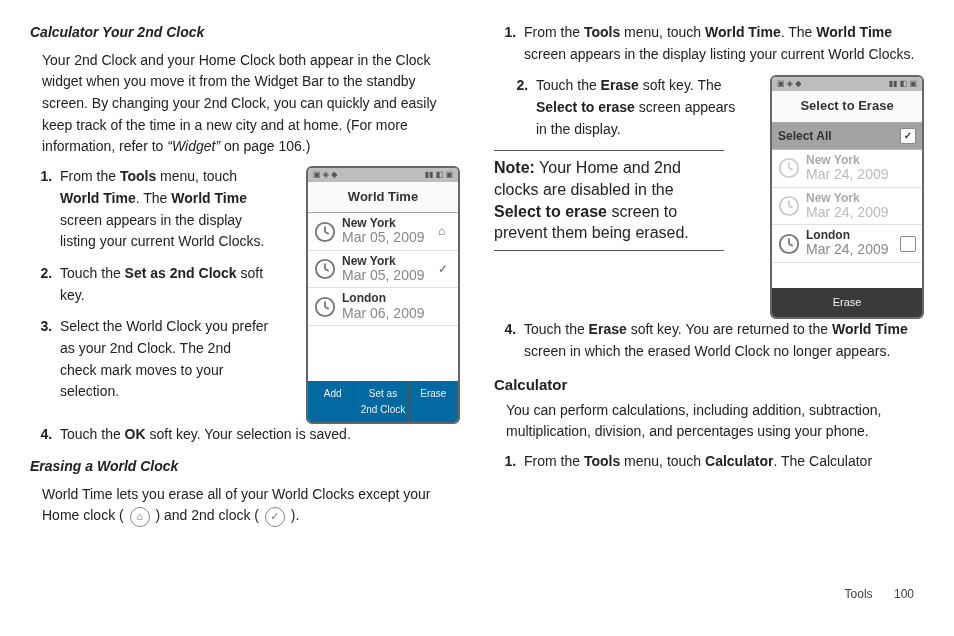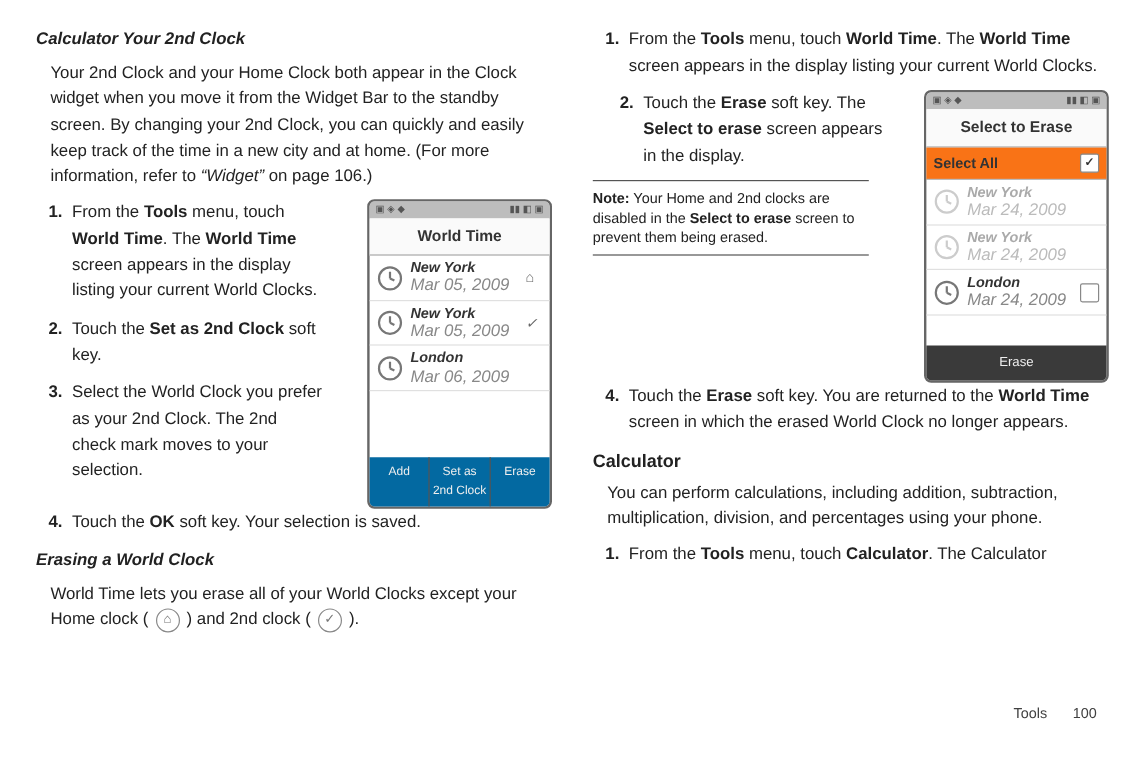--- a/index.html
+++ b/index.html
@@ -21,39 +21,39 @@
   .i { font-style:italic; }
 
   .col-left .steps-top { display:flex; gap:12px; align-items:flex-start; }
   .col-left .steps-top ol { flex:1; }
   .col-left .steps-top ol li { max-width:210px; }
 
   .col-right .steps-top { display:flex; gap:12px; align-items:flex-start; }
   .col-right .steps-top .stepcol { flex:1; }
   .col-right .steps-top ol { margin-left:38px; }
 
-  .note-wrap { border-top:1px solid #555; border-bottom:1px solid #555; padding:6px 0; margin:8px 0 10px 0; font-size:12px; line-height:1.35; }
+  .note-wrap { border-top:1px solid #555; border-bottom:1px solid #555; padding:6px 0; margin:8px 0 10px 0; font-size:16px; line-height:1.35; }
   .note-wrap .nb { font-weight:bold; }
 
   
   .phone { border:2px solid #666; border-radius:6px; background:#fff; width:150px; font-size:11px; color:#333; }
   .phone-status { height:14px; background:#bdbdbd; border-top-left-radius:4px; border-top-right-radius:4px; display:flex; justify-content:space-between; align-items:center; padding:0 5px; font-size:8px; color:#555; }
   .phone-title { text-align:center; font-weight:bold; font-size:13px; padding:5px 0; border-bottom:1px solid #aaa; background:#fafafa; }
   .phone-softbar { display:flex; background:#0369a1; color:#eee; font-size:10px; border-bottom-left-radius:4px; border-bottom-right-radius:4px; }
   .softkey { flex:1; text-align:center; padding:5px 2px; border-left:1px solid #555; }
   .softkey:first-child { border-left:none; }
-  .phone-body { min-height:168px;font-style:italic; }
+  .phone-body { min-height:168px; }
   .row { display:flex; align-items:center; gap:6px; padding:4px 6px; border-bottom:1px solid #e0e0e0; }
   .clockicon { width:22px; height:22px; flex:0 0 22px; display:flex; align-items:center; justify-content:center; }
   .clockicon svg { width:22px; height:22px; }
   .row .txt { display:flex; flex-direction:column; line-height:1.1; flex:1; }
   .row .city { font-weight:bold; font-size:12px; }
   .row .date { font-size:14px; color:#888; }
   .row .mark { width:14px; font-size:12px; color:#666; }
-  .selectall { display:flex; align-items:center; justify-content:space-between; background:#f97316; padding:4px 6px; font-weight:bold; font-size:12px; border-bottom:1px solid #bbb; }
+  .selectall { display:flex; align-items:center; justify-content:space-between; background:#a3a3a3; padding:4px 6px; font-weight:bold; font-size:12px; border-bottom:1px solid #bbb; }
   .chk { width:14px; height:14px; border:1px solid #888; border-radius:2px; display:inline-flex; align-items:center; justify-content:center; font-size:10px; background:#fff; }
   .dimrow { color:#aaa; }
   .dimrow .city { color:#aaa; }
   .dimrow .date { color:#bbb; }
   .single-soft { background:#3a3a3a; color:#eee; text-align:center; padding:6px 0; font-size:11px; border-bottom-left-radius:4px; border-bottom-right-radius:4px; }
 
   .iconcircle { display:inline-flex; vertical-align:middle; width:18px; height:18px; border:1px solid #888; border-radius:50%; align-items:center; justify-content:center; font-size:11px; color:#777; margin:0 2px; }
 
   .footer { position:absolute; bottom:32px; right:40px; font-size:12px; color:#404040; }
   .footer .pg { margin-left:18px; }

